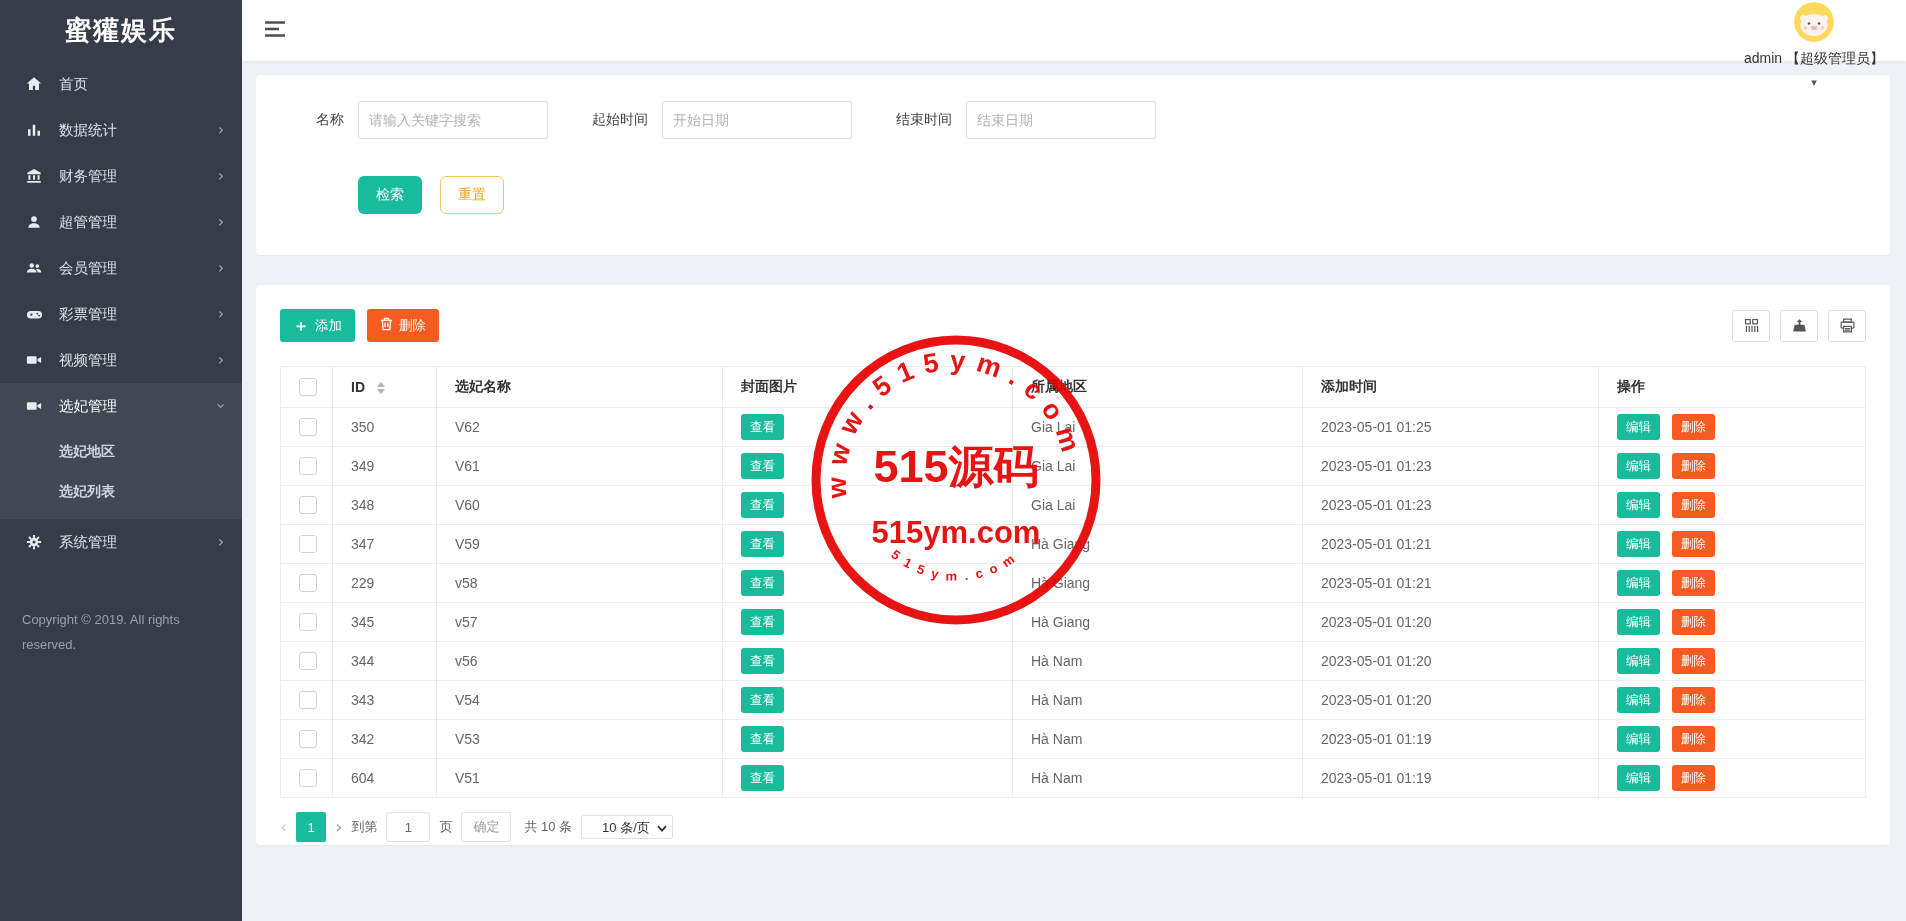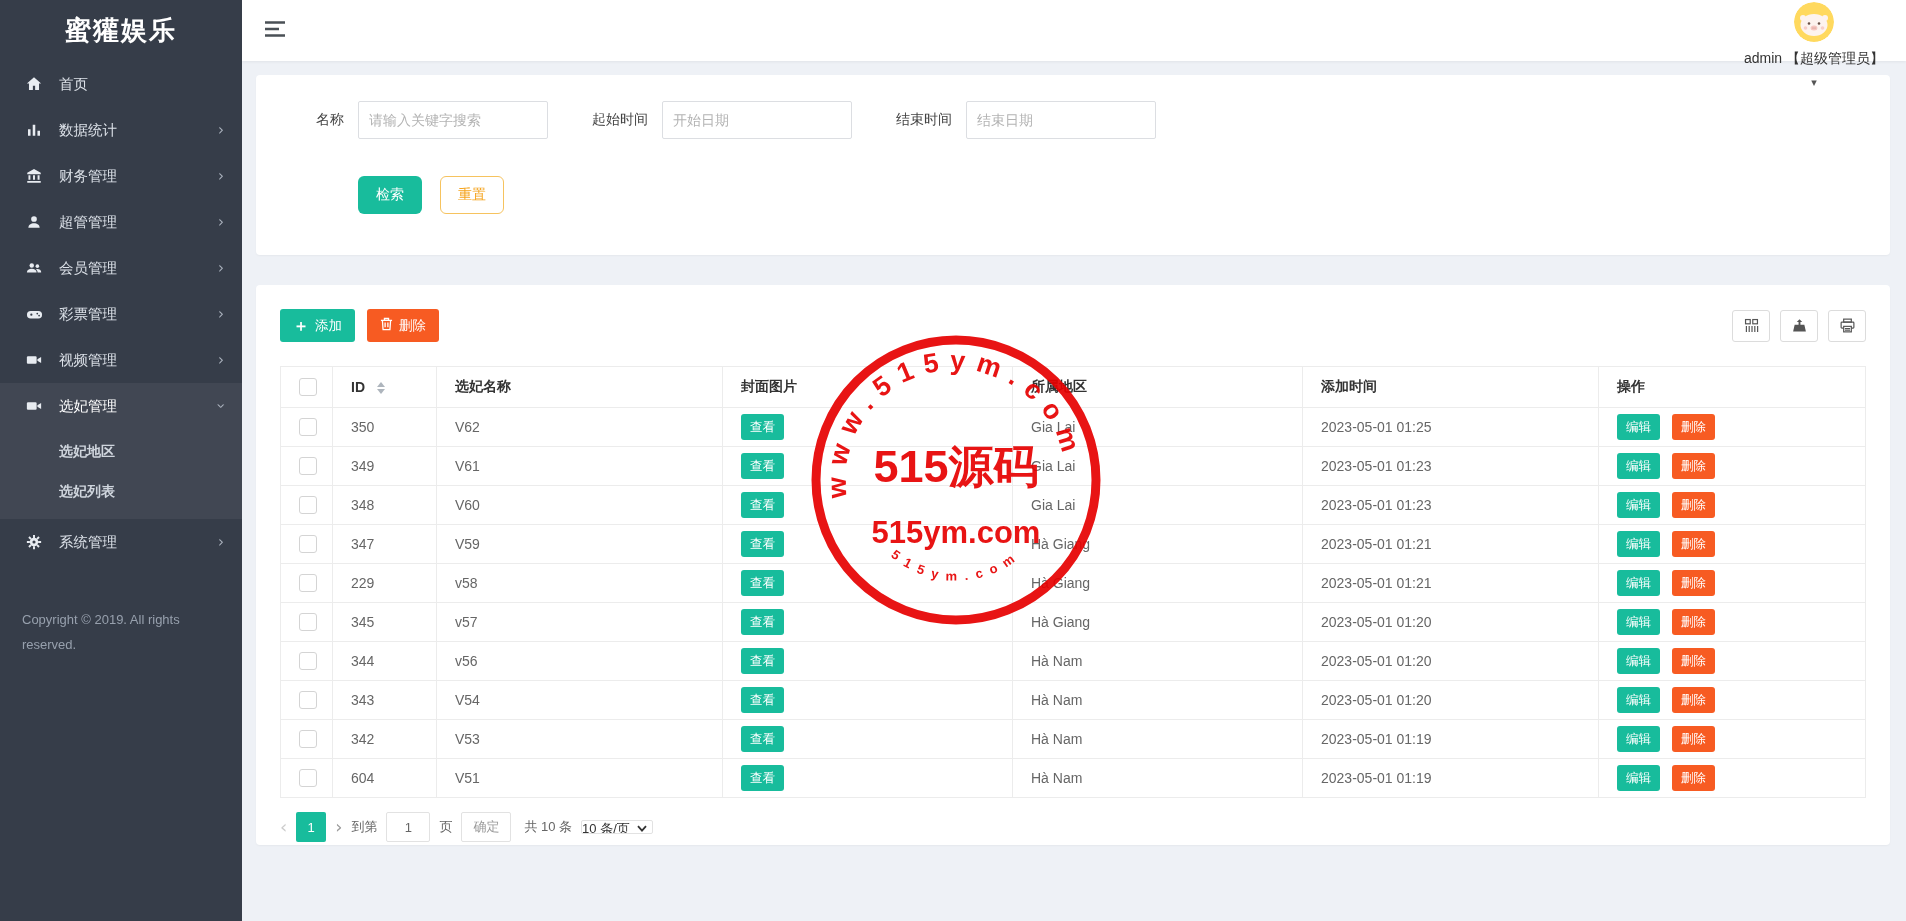--- a/index.html
+++ b/index.html
@@ -92,22 +92,22 @@
   .pg-next { color:#9c9c9c; }
   .pg-page { width:30px; height:30px; background:#18bc9c; color:#fff; border-radius:2px;
     display:inline-flex; align-items:center; justify-content:center; font-size:13px;
     cursor:pointer; }
   .pg-input { width:44px; height:30px; border:1px solid #e2e2e2; border-radius:2px;
     text-align:center; font-size:13px; color:#666; outline:none; }
   .pg-confirm { height:30px; padding:0 11px; background:#fff; border:1px solid #e2e2e2;
     border-radius:2px; color:#9a9a9a; font-size:13px; }
   .pg-total { margin-left:4px; }
   .pg-select { position:relative; display:inline-flex; align-items:center; }
-  .pg-select select { height:14px; border:1px solid #e2e2e2; border-radius:2px;
-    font-size:13px; color:#333; padding:0 22px 0 0; appearance:none;
+  .pg-select select { height:24px; border:1px solid #e2e2e2; border-radius:2px;
+    font-size:13px; color:#333; padding:0 22px 0 20px; appearance:none;
     -webkit-appearance:none; background:#fff; outline:none; font-family:inherit; }
   .pg-select .sel-caret { position:absolute; right:6px; pointer-events:none; color:#333; }
 
   
   .watermark { position:fixed; left:806px; top:330px; width:300px; height:300px;
     z-index:50; pointer-events:none; opacity:.92; }
 </style>
 </head>
 <body>
 

